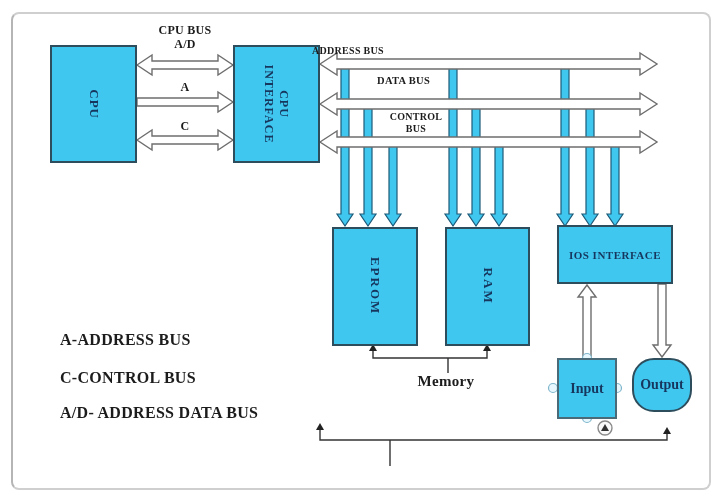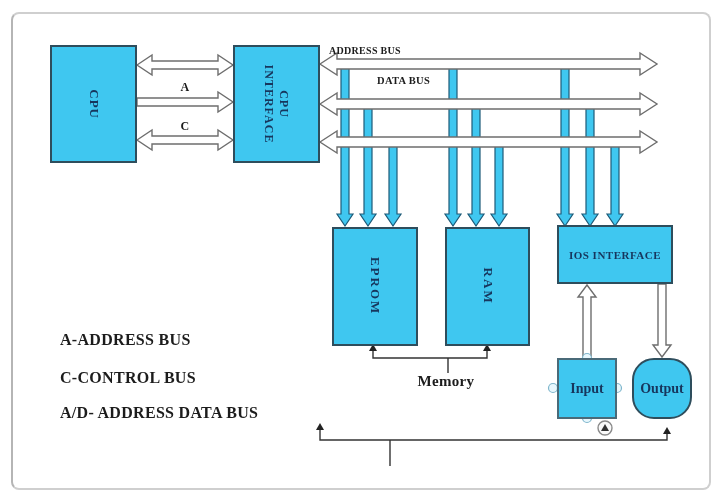--- a/index.html
+++ b/index.html
@@ -104,28 +104,36 @@
   </div>
 
   <div class="block" style="left:557px;top:225px;width:116px;height:59px;">
     <span class="navy" style="font-size:11px;letter-spacing:.5px;">IOS INTERFACE</span>
   </div>
 
   <div class="block" style="left:557px;top:358px;width:60px;height:61px;border-color:#4a6a78;">
     <span class="navy" style="font-size:14px;">Input</span>
   </div>
 
-  <div class="block" style="left:632px;top:358px;width:60px;height:61px;border-radius:22px;">
+  <div class="block" style="left:632px;top:358px;width:60px;height:54px;border-radius:22px;">
     <span class="navy" style="font-size:14px;">Output</span>
   </div>
 
+  <div class="lbl center" style="left:137px;top:24px;width:96px;line-height:1.15;font-size:12px;">
+    <div>CPU BUS</div>
+    <div>A/D</div>
+  </div>
   <div class="lbl center" style="left:137px;top:80px;width:96px;font-size:12px;">A</div>
   <div class="lbl center" style="left:137px;top:119px;width:96px;font-size:12px;">C</div>
 
-  <div class="lbl" style="left:329px;top:45px;font-size:10px;">ADDRESS BUS</div>
+  <div class="lbl" style="left:312px;top:45px;font-size:10px;">ADDRESS BUS</div>
   <div class="lbl" style="left:377px;top:75px;font-size:10.5px;">DATA BUS</div>
+  <div class="lbl center" style="left:376px;top:111px;width:80px;line-height:1.15;font-size:10px;">
+    <div>CONTROL</div>
+    <div>BUS</div>
+  </div>
 
   <div class="lbl" style="left:60px;top:331px;">A-ADDRESS BUS</div>
   <div class="lbl" style="left:60px;top:369px;">C-CONTROL BUS</div>
   <div class="lbl" style="left:60px;top:404px;">A/D- ADDRESS DATA BUS</div>
 
   <div class="lbl center" style="left:396px;top:373px;width:100px;font-size:15px;">Memory</div>
 </div>
 
 </body></html>

